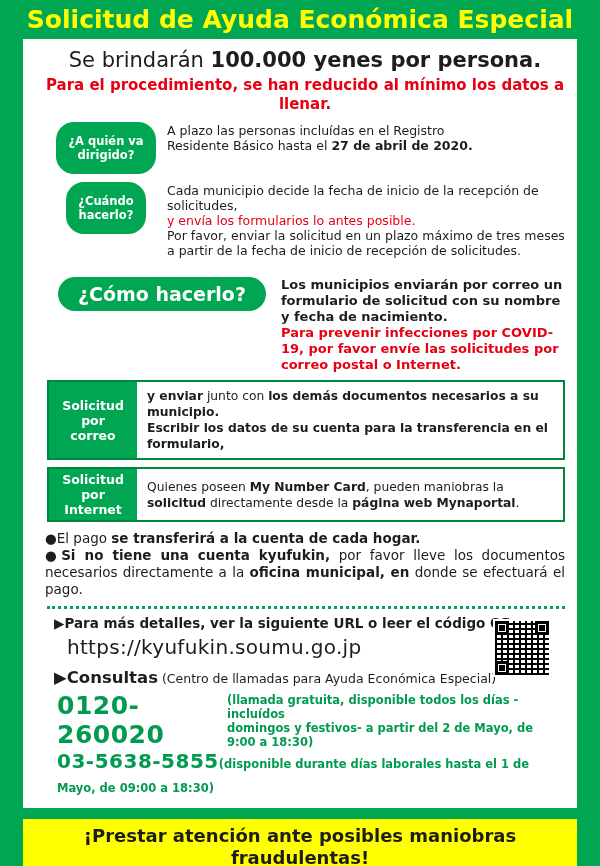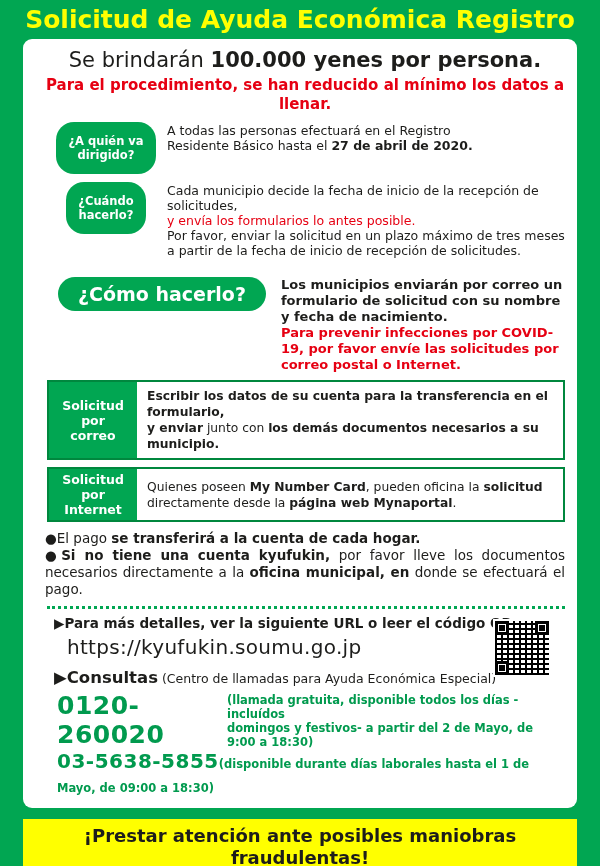--- a/index.html
+++ b/index.html
@@ -9,21 +9,21 @@
     background:#01a652;
     font-family:"DejaVu Sans","Liberation Sans",sans-serif;
     color:#1d1d1b;
     overflow:hidden;
   }
   
   .header{padding-top:5px;text-align:center;font-weight:bold;line-height:29px;}
   .h1{color:#ffffff;font-size:25px;}
   .h2{color:#ffff00;font-size:25px;}
   
-  .box{margin:0 23px;background:#ffffff;border-radius:9px;}
+  .box{margin:0 23px;background:#ffffff;}
   .box1{margin-top:5px;padding:8px 12px 8px 22px;}
   .box2{margin-top:11px;padding:0 0 6px 0;}
   
   .lead{margin:0;text-align:center;font-size:21px;line-height:26px;}
   .rednote{margin:3px 0 0;text-align:center;color:#e60012;font-weight:bold;font-size:15px;line-height:19px;}
   
   .faq-row{display:flex;margin-top:8px;align-items:flex-start;}
   .pillcol{width:122px;flex:none;display:flex;justify-content:center;}
   .pill{background:#01a652;color:#fff;font-weight:bold;border-radius:18px;text-align:center;}
   .pill.small{font-size:11.5px;line-height:14px;padding:12px 12px;}
@@ -67,34 +67,34 @@
   .phone-mid{font-size:20px;letter-spacing:.5px;}
   
   .banner{background:#ffff00;text-align:center;font-weight:bold;font-size:18px;line-height:22px;padding:6px 4px;}
 </style>
 </head>
 <body>
 
 <div class="page">
 
   <div class="header">
-    <div class="h2">Solicitud de Ayuda Económica Registro</div>
+    <div class="h2">Solicitud de Ayuda Económica Especial</div>
   </div>
 
   <div class="box box1">
 
     <p class="lead"><span>Se brindarán </span><b>100.000 yenes por persona.</b></p>
     <p class="rednote">Para el procedimiento, se han reducido al mínimo los datos a llenar.</p>
 
     <div class="faq-row">
       <div class="pillcol">
         <div class="pill small"><span>¿A quién va</span><br><span>dirigido?</span></div>
       </div>
       <div class="faq-text">
-        <div>A todas las personas efectuará en el Registro</div>
+        <div>A plazo las personas incluídas en el Registro</div>
         <div><span>Residente Básico hasta el </span><b>27 de abril de 2020.</b></div>
       </div>
     </div>
 
     <div class="faq-row">
       <div class="pillcol">
         <div class="pill small"><span>¿Cuándo</span><br><span>hacerlo?</span></div>
       </div>
       <div class="faq-text">
         <div>Cada municipio decide la fecha de inicio de la recepción de solicitudes,</div>
@@ -111,33 +111,33 @@
       </div>
     </div>
 
     <div class="method-row">
       <div class="method-label">
         <span>Solicitud</span>
         <span>por</span>
         <span>correo</span>
       </div>
       <div class="method-body">
+        <div><b>y enviar</b><span> junto con </span><b>los demás documentos necesarios a su municipio.</b></div>
         <div><b>Escribir los datos de su cuenta para la transferencia en el formulario,</b></div>
-        <div><b>y enviar</b><span> junto con </span><b>los demás documentos necesarios a su municipio.</b></div>
       </div>
     </div>
 
     <div class="method-row">
       <div class="method-label">
         <span>Solicitud</span>
         <span>por</span>
         <span>Internet</span>
       </div>
       <div class="method-body">
-        <div><span>Quienes poseen </span><b>My Number Card</b><span>, pueden oficina la </span><b>solicitud</b><span> directamente desde la </span><b>página web Mynaportal</b><span>.</span></div>
+        <div><span>Quienes poseen </span><b>My Number Card</b><span>, pueden maniobras la </span><b>solicitud</b><span> directamente desde la </span><b>página web Mynaportal</b><span>.</span></div>
       </div>
     </div>
 
     <div class="payment">
       <div><span>●El pago </span><b>se transferirá a la cuenta de cada hogar.</b></div>
       <div class="justify"><span>●</span><b>Si no tiene una cuenta kyufukin,</b><span> por favor lleve los documentos necesarios directamente a la </span><b>oficina municipal, en</b><span> donde se efectuará el pago.</span></div>
     </div>
 
     <div class="dotline-green"></div>
 

